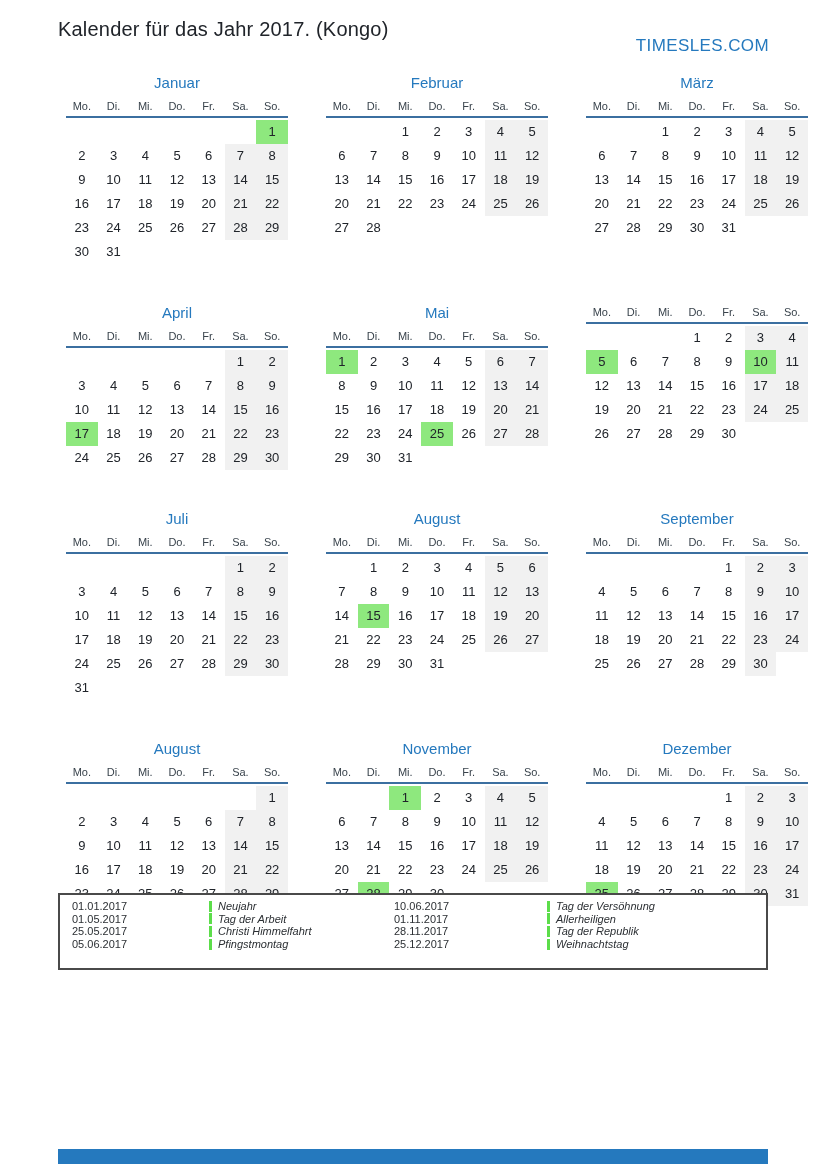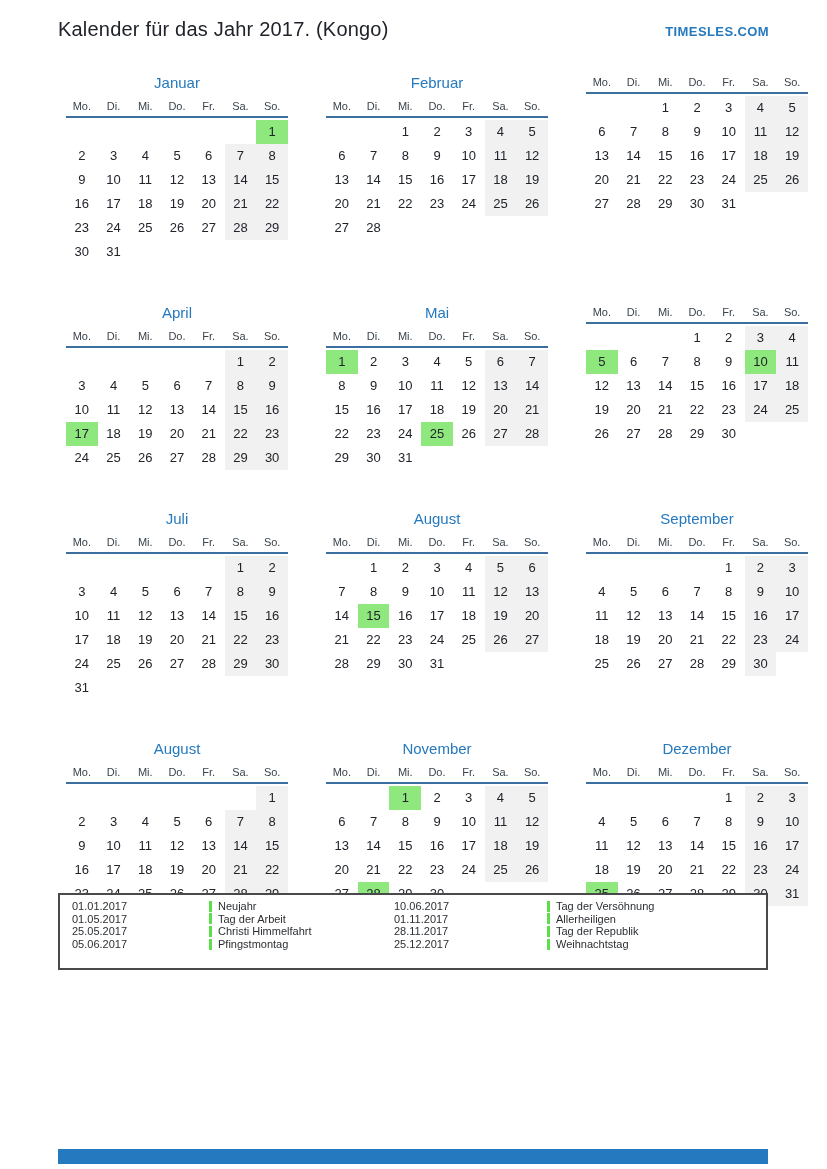--- a/index.html
+++ b/index.html
@@ -15,22 +15,22 @@
   body{
     width:827px;height:1169px;position:relative;background:#ffffff;
     font-family:"Liberation Sans", sans-serif;color:var(--ink);
     overflow:hidden;
   }
   .page-title{
     position:absolute;left:58px;top:18px;
     font-size:20px;letter-spacing:0.2px;color:#20242a;
   }
   .brand{
-    position:absolute;right:58px;top:24px;
-    font-size:13px;font-weight:700;letter-spacing:0.4px;
+    position:absolute;right:58px;top:36px;
+    font-size:17px;font-weight:400;letter-spacing:0.4px;
     color:var(--accent);cursor:pointer;
   }
   .months{
     position:absolute;left:66px;top:72px;width:694px;
     display:grid;grid-template-columns:repeat(3,222px);
     column-gap:14px;row-gap:22px;align-items:start;gap:38px;
   }
   .month{width:222px;}
   .month-title{
     height:22px;line-height:22px;margin-bottom:2px;
@@ -54,21 +54,21 @@
   }
   .legend-row{
     display:grid;grid-template-columns:137px 185px 153px auto;
     margin-left:12px;height:12.6px;
   }
   .legend-date{
     font-size:11px;line-height:12.6px;color:#2b2f33;
   }
   .legend-name{
     display:flex;align-items:center;gap:6px;
-    font-size:11px;line-height:12.6px;color:#2b2f33;
+    font-size:11px;line-height:12.6px;color:#2b2f33;font-style:italic;
   }
   .marker{width:3px;height:11px;background:var(--marker);flex:0 0 3px;}
   .footer-bar{
     position:absolute;left:58px;bottom:5px;width:710px;height:15px;
     background:var(--footer);
   }
 </style>
 </head>
 <body>
 
@@ -195,20 +195,21 @@
         <div class="cell">27</div>
         <div class="cell">28</div>
         <div class="cell"></div>
         <div class="cell"></div>
         <div class="cell"></div>
         <div class="cell"></div>
         <div class="cell"></div>
       </div>
     </div>
     <div class="month">
+      <div class="month-title">März</div>
       <div class="grid-row">
         <div class="dow">Mo.</div>
         <div class="dow">Di.</div>
         <div class="dow">Mi.</div>
         <div class="dow">Do.</div>
         <div class="dow">Fr.</div>
         <div class="dow">Sa.</div>
         <div class="dow">So.</div>
       </div>
       <div class="rule"></div>

